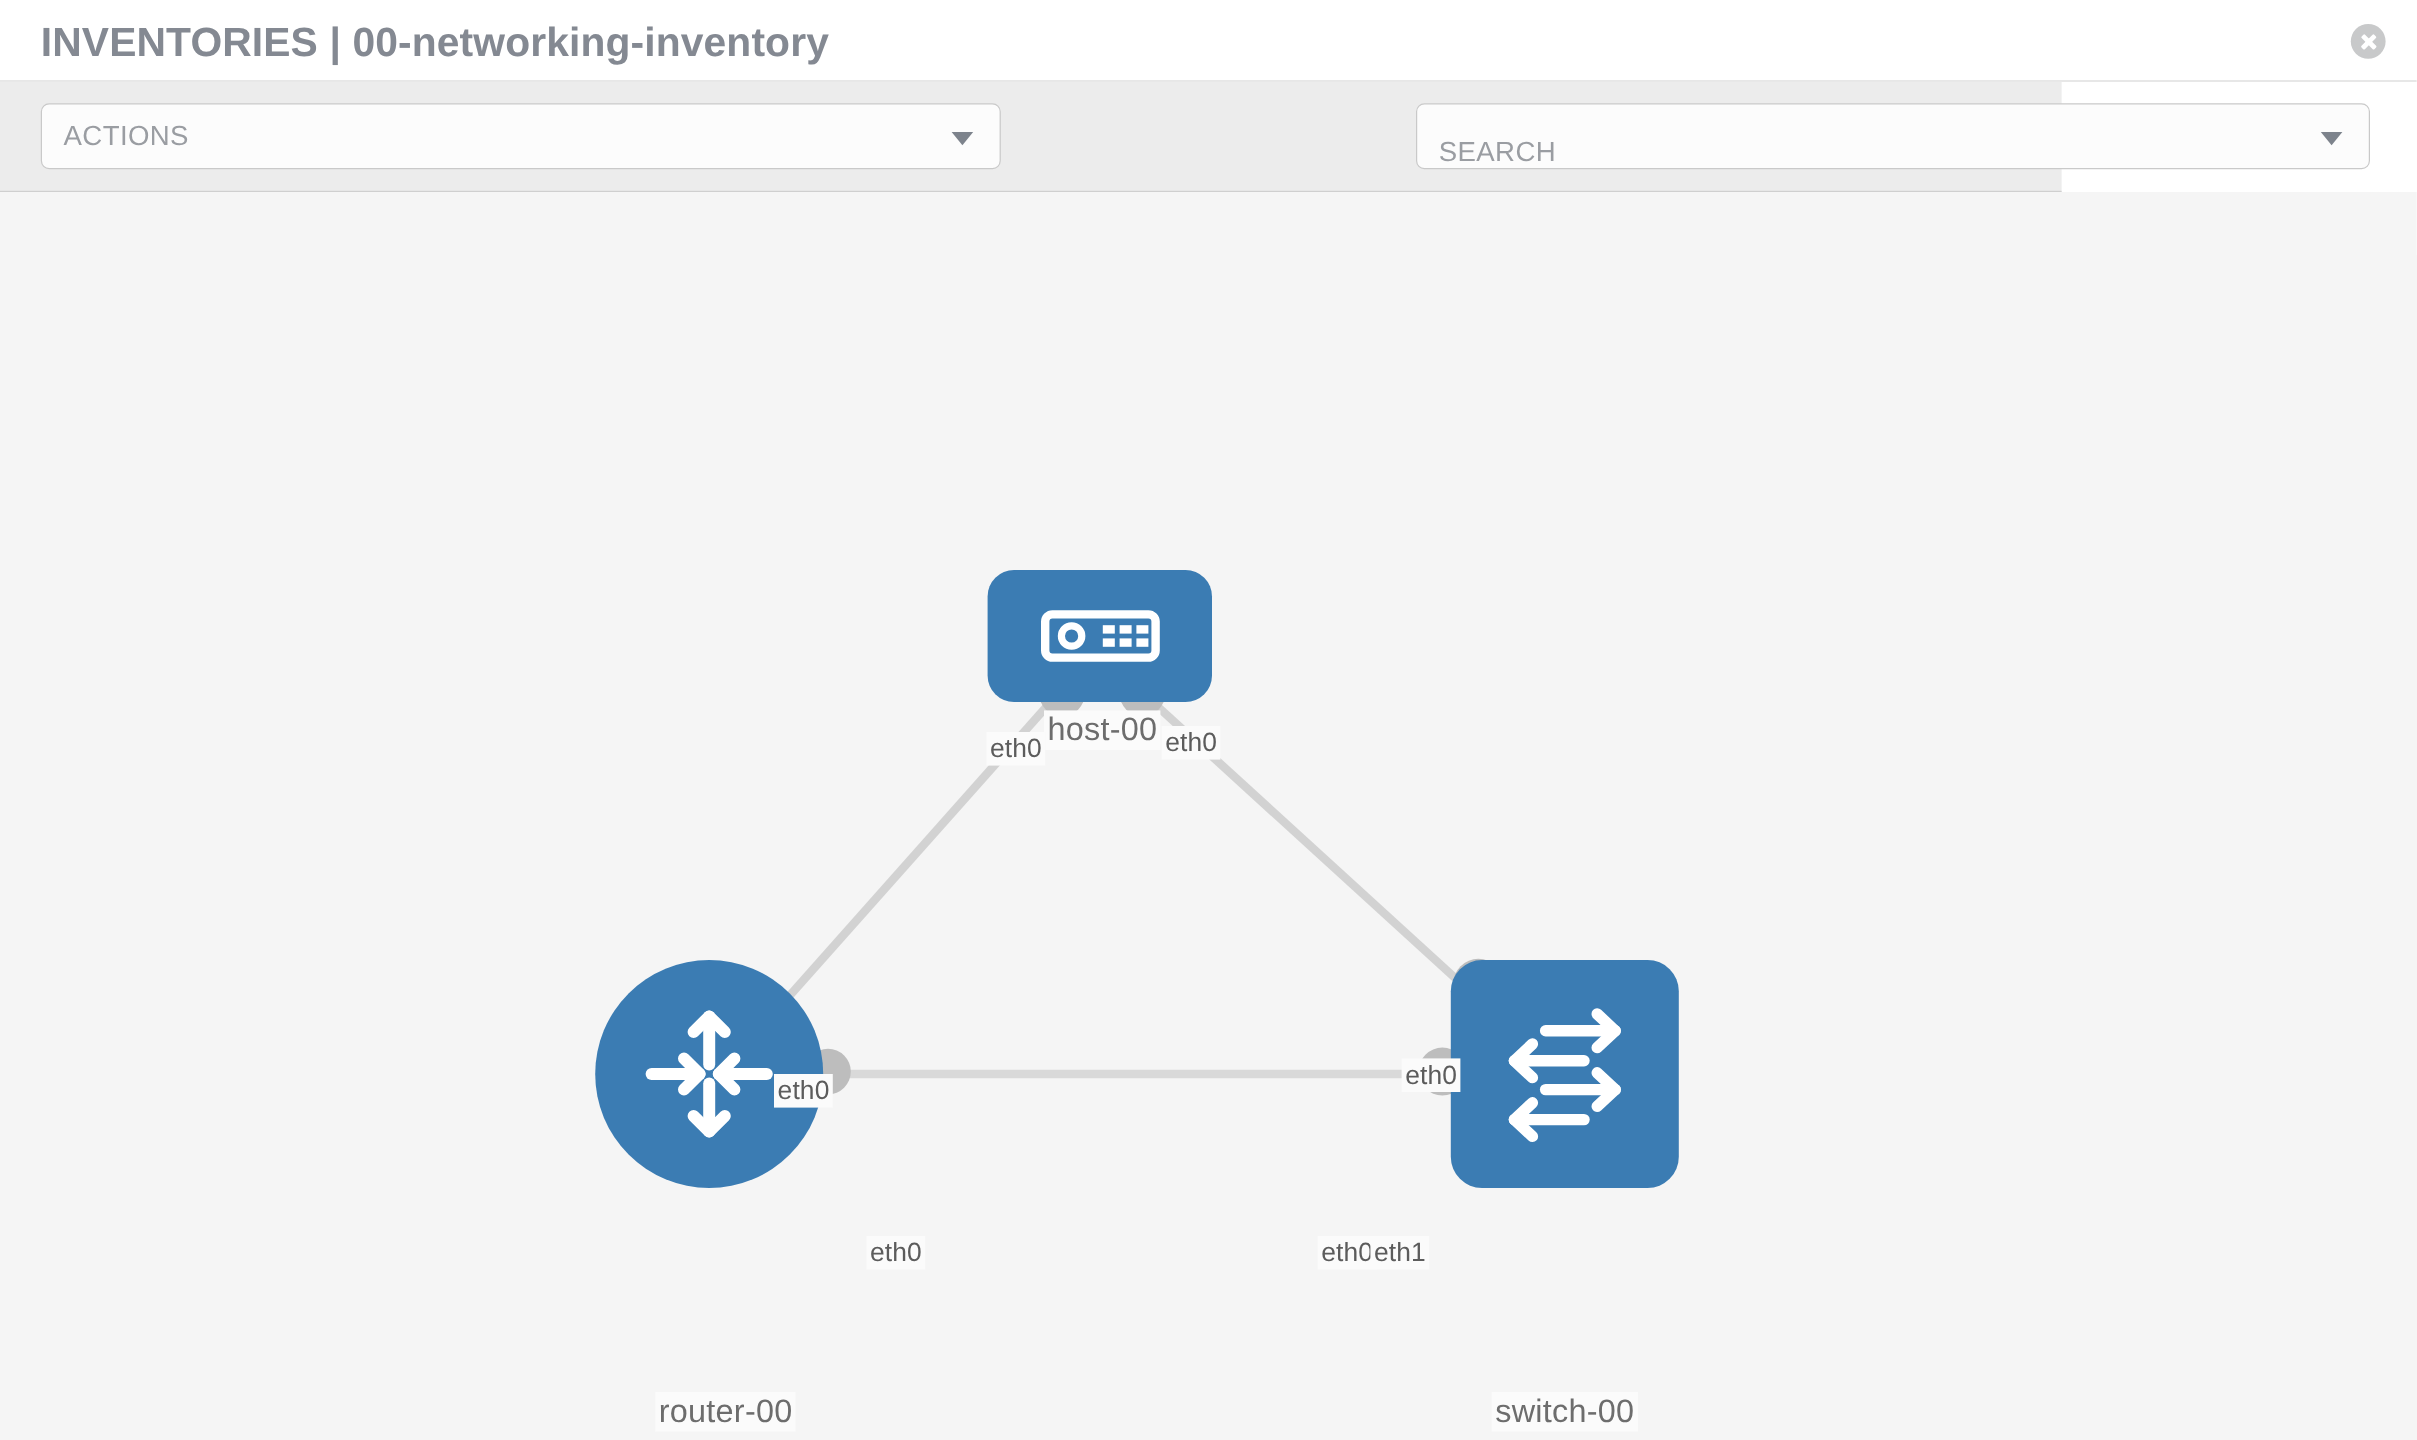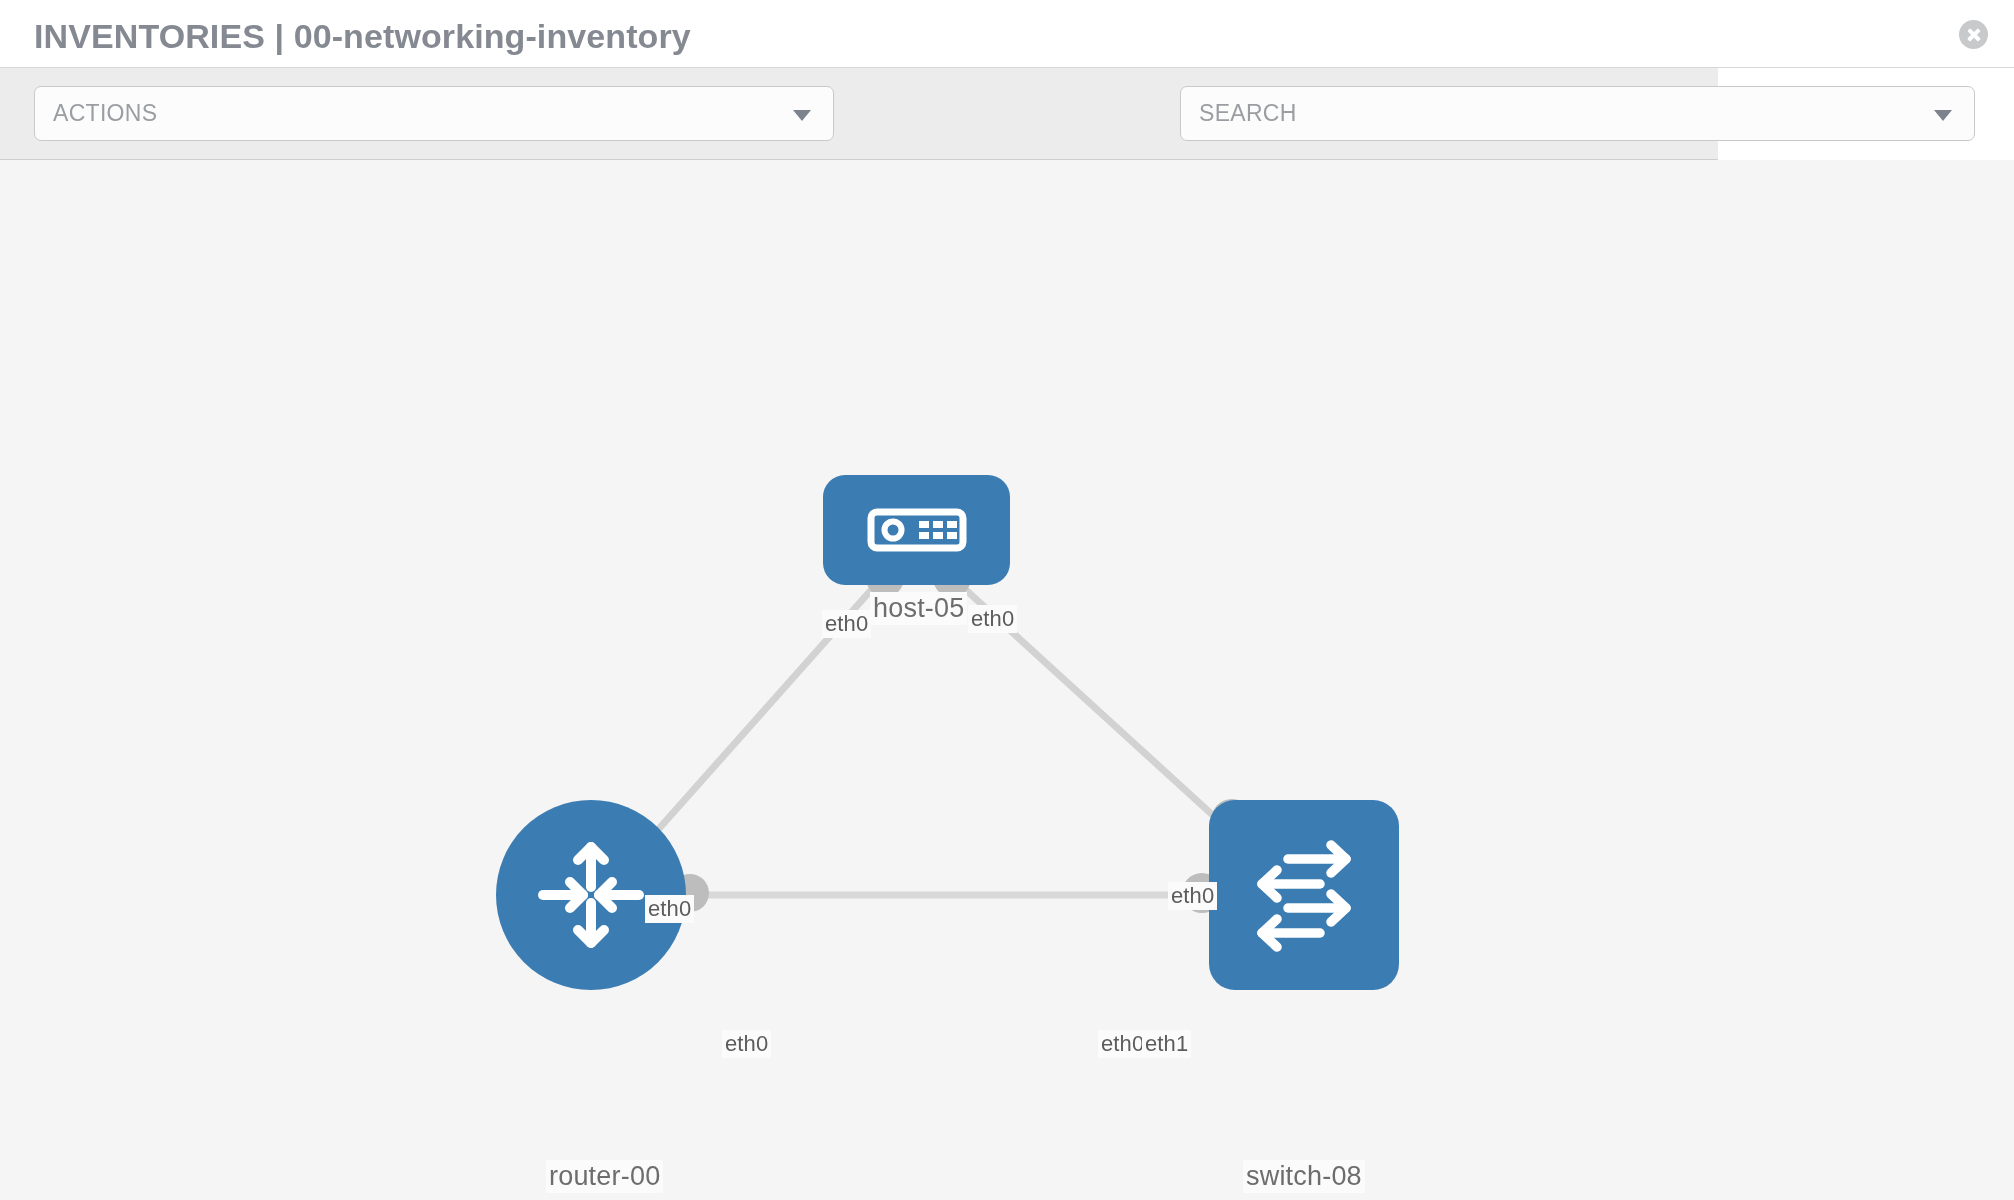--- a/index.html
+++ b/index.html
@@ -118,21 +118,21 @@
     width: 795px;
     height: 55px;
     background: #fcfcfc;
     border: 1px solid #c9c9c9;
     border-radius: 7px;
     cursor: text;
   }
   .search-box .placeholder {
     position: absolute;
     left: 18px;
-    top: 13px;
+    top: 26px;
     font-size: 23px;
     color: #9a9da2;
     letter-spacing: 0.3px;
   }
 
   
   .canvas {
     position: absolute;
     left: 0; top: 160px;
     width: 2014px;
@@ -280,21 +280,21 @@
         <rect x="4" y="10" width="92" height="36" rx="6" ry="6" fill="none" stroke="#ffffff" stroke-width="7"></rect>
         <circle cx="26" cy="28" r="8.5" fill="none" stroke="#ffffff" stroke-width="6"></circle>
         <rect x="52" y="19" width="10" height="7" fill="#ffffff"></rect>
         <rect x="66" y="19" width="10" height="7" fill="#ffffff"></rect>
         <rect x="80" y="19" width="10" height="7" fill="#ffffff"></rect>
         <rect x="52" y="30" width="10" height="7" fill="#ffffff"></rect>
         <rect x="66" y="30" width="10" height="7" fill="#ffffff"></rect>
         <rect x="80" y="30" width="10" height="7" fill="#ffffff"></rect>
       </svg>
     </div>
-    <div class="node-label" style="left:870px; top:432px;">host-05</div>
+    <div class="node-label" style="left:870px; top:432px;">host-00</div>
 
     <div class="router-shape">
       <svg viewBox="0 0 120 120" aria-hidden="true">
         <g fill="none" stroke="#ffffff" stroke-width="10" stroke-linecap="round" stroke-linejoin="round">
 
           <path d="M60 52 V12"></path>
           <path d="M47 25 L60 12 L73 25"></path>
 
           <path d="M60 68 V108"></path>
           <path d="M47 95 L60 108 L73 95"></path>
@@ -320,21 +320,21 @@
           <path d="M35 37 L20 51 L35 65"></path>
 
           <path d="M46 75 H104"></path>
           <path d="M89 61 L104 75 L89 89"></path>
 
           <path d="M78 100 H20"></path>
           <path d="M35 86 L20 100 L35 114"></path>
         </g>
       </svg>
     </div>
-    <div class="node-label" style="left:1243px; top:1000px;">switch-08</div>
+    <div class="node-label" style="left:1243px; top:1000px;">switch-00</div>
 
     <div class="iface-label" style="left:822px; top:450px;">eth0</div>
     <div class="iface-label" style="left:968px; top:445px;">eth0</div>
     <div class="iface-label" style="left:645px; top:735px;">eth0</div>
     <div class="iface-label" style="left:1168px; top:722px;">eth0</div>
     <div class="iface-label" style="left:722px; top:870px;">eth0</div>
     <div class="iface-label" style="left:1098px; top:870px;">eth0</div>
     <div class="iface-label" style="left:1142px; top:870px;">eth1</div>
 
   </div>

